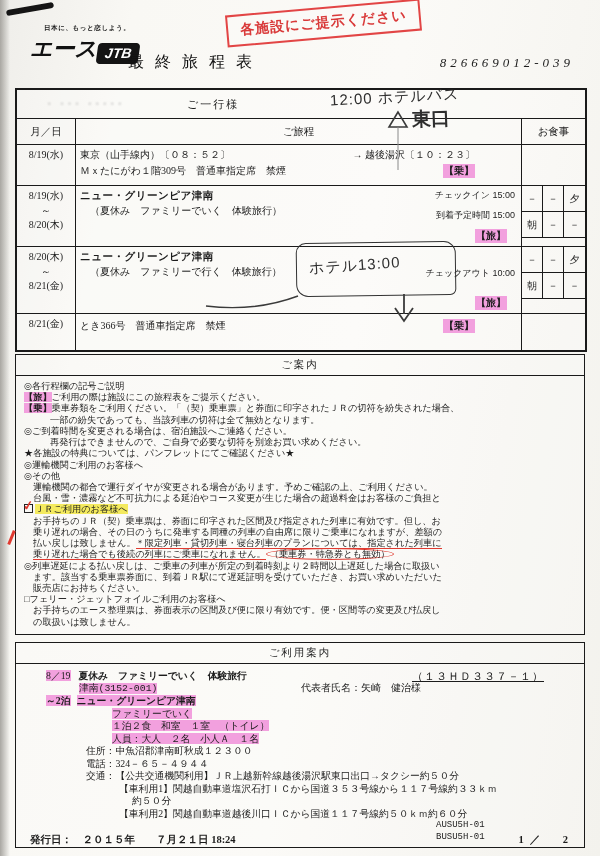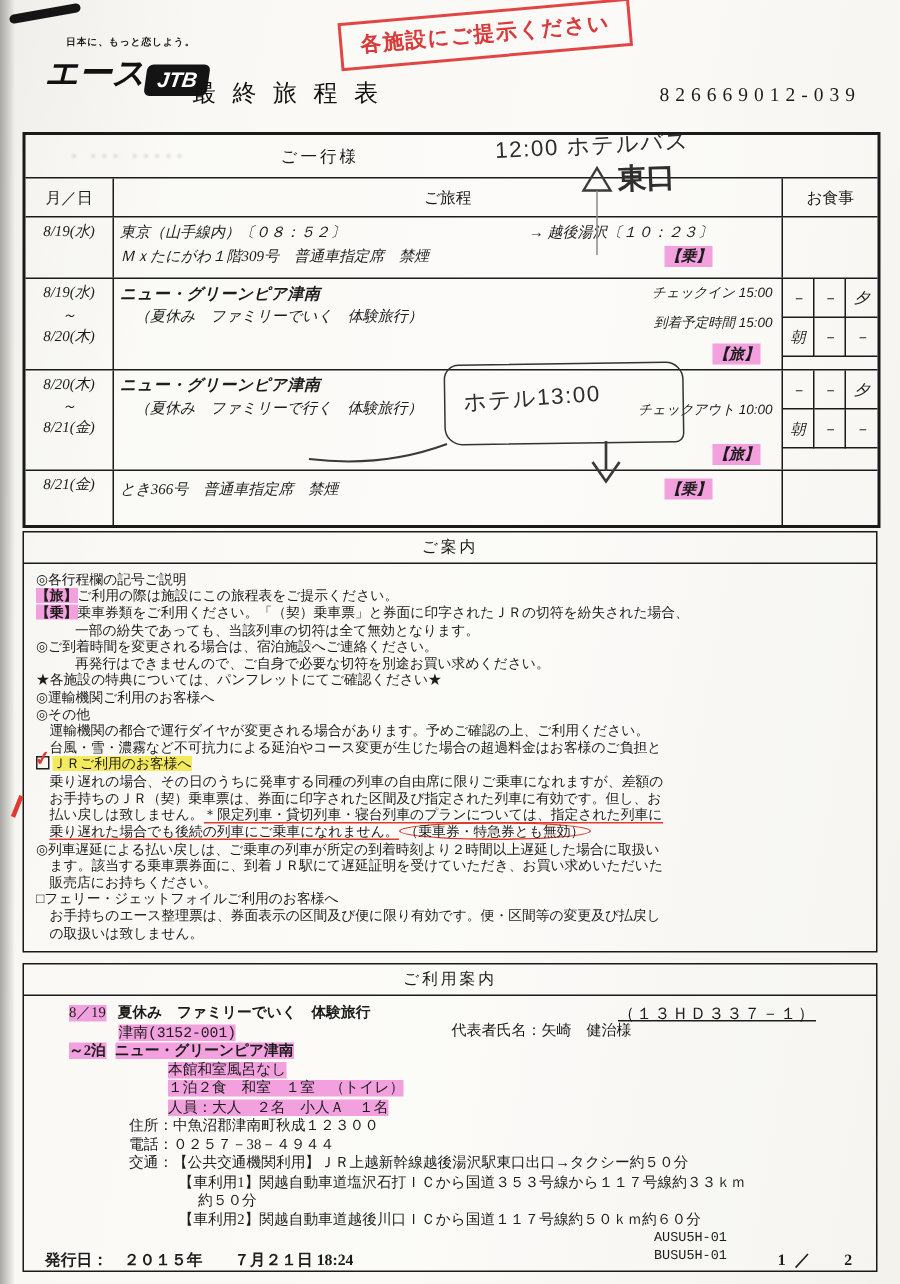--- a/index.html
+++ b/index.html
@@ -9,33 +9,33 @@
   .scan-dash{position:absolute;left:6px;top:6px;width:48px;height:6px;background:#151515;border-radius:3px;transform:rotate(-10deg);}
 
   
   .logo{position:absolute;left:30px;top:24px;}
   .slogan{font-family:"Liberation Sans",sans-serif;font-size:6.5px;font-weight:bold;letter-spacing:.6px;margin-left:14px;margin-bottom:1px;}
   .brandrow{display:flex;align-items:flex-end;gap:0;}
   .brand-ace{font-family:"Liberation Sans",sans-serif;font-size:22px;font-weight:900;font-style:italic;letter-spacing:0px;color:#111;}
   .brand-jtb{background:#141414;color:#fff;font-family:"Liberation Sans",sans-serif;font-weight:bold;font-style:italic;font-size:14px;padding:2px 8px 3px 8px;border-radius:4px;transform:skewX(-8deg);}
   .stamp{position:absolute;left:226px;top:7px;border:2.5px solid #e24545;color:#d93a3a;font-size:14px;font-weight:bold;padding:5px 12px;transform:rotate(-5deg);letter-spacing:1px;background:rgba(255,255,255,0.15);}
   .doc-title{position:absolute;left:128px;top:52px;font-size:16px;letter-spacing:11px;color:#111;}
-  .doc-number{position:absolute;right:26px;top:55px;font-size:13px;letter-spacing:4px;}
+  .doc-number{position:absolute;right:26px;top:55px;font-size:13px;letter-spacing:4px;font-style:italic;}
 
   
   .itin{position:absolute;left:15px;top:88px;width:568px;border:2px solid #1a1a1a;background:rgba(255,255,255,0.25);}
   .name-row{height:28px;border-bottom:1.4px solid #1a1a1a;position:relative;}
   .redacted{position:absolute;left:30px;top:9px;width:110px;height:9px;color:#8a8a8a;filter:blur(1.2px);font-size:9px;letter-spacing:3px;}
   .honorific{position:absolute;left:170px;top:7px;font-size:11px;letter-spacing:2px;}
   .head-row{display:flex;height:25px;border-bottom:1.4px solid #1a1a1a;font-size:10.5px;}
   .hc{display:flex;align-items:center;justify-content:center;}
   .c-date{width:58px;border-right:1.4px solid #1a1a1a;}
   .c-route{flex:1;}
   .c-meal{width:63px;border-left:1.4px solid #1a1a1a;}
-  .row{display:flex;border-bottom:1.4px solid #1a1a1a;font-size:10px;font-style:italic;}
+  .row{display:flex;border-bottom:1.4px solid #1a1a1a;font-size:10px;}
   .row:last-child{border-bottom:none;}
   .cell-date{width:58px;border-right:1.4px solid #1a1a1a;text-align:center;padding-top:3px;line-height:1.45;}
   .cell-route{flex:1;position:relative;padding:3px 4px 2px 4px;}
   .cell-meal{width:63px;border-left:1.4px solid #1a1a1a;position:relative;}
   .r1{height:40px;} .r2{height:60px;} .r3{height:66px;} .r4{height:36px;}
   .route-line{display:flex;}
   .route-line .to{margin-left:auto;margin-right:42px;}
   .route-line2{display:flex;margin-top:2px;}
   .route-line2 .tag{margin-left:auto;margin-right:42px;}
   .tag{background:#f2a0de;font-weight:bold;padding:0 1px;}
@@ -217,46 +217,46 @@
       <div class="gl"><span class="pinktag">【乗】</span><span>乗車券類をご利用ください。「（契）乗車票」と券面に印字されたＪＲの切符を紛失された場合、</span></div>
       <div class="gl ind26">一部の紛失であっても、当該列車の切符は全て無効となります。</div>
       <div class="gl">◎ご到着時間を変更される場合は、宿泊施設へご連絡ください。</div>
       <div class="gl ind26">再発行はできませんので、ご自身で必要な切符を別途お買い求めください。</div>
       <div class="gl">★各施設の特典については、パンフレットにてご確認ください★</div>
       <div class="gl">◎運輸機関ご利用のお客様へ</div>
       <div class="gl">◎その他</div>
       <div class="gl ind8">運輸機関の都合で運行ダイヤが変更される場合があります。予めご確認の上、ご利用ください。</div>
       <div class="gl ind8">台風・雪・濃霧など不可抗力による延泊やコース変更が生じた場合の超過料金はお客様のご負担と</div>
       <div class="gl"><span class="chkwrap"><span class="chkbox"></span><span class="redcheck">✓</span></span><span class="yellow-hl">ＪＲご利用のお客様へ</span></div>
+      <div class="gl ind8">お手持ちのＪＲ（契）乗車票は、券面に印字された区間及び指定された列車に有効です。但し、お</div>
       <div class="gl ind8">乗り遅れの場合、その日のうちに発車する同種の列車の自由席に限りご乗車になれますが、差額の</div>
-      <div class="gl ind8">お手持ちのＪＲ（契）乗車票は、券面に印字された区間及び指定された列車に有効です。但し、お</div>
       <div class="gl ind8"><span>払い戻しは致しません。</span><span class="red-underline">＊限定列車・貸切列車・寝台列車のプランについては、指定された列車に</span></div>
       <div class="gl ind8"><span class="red-underline">乗り遅れた場合でも後続の列車にご乗車になれません。</span><span class="red-oval">（乗車券・特急券とも無効）</span></div>
       <div class="gl">◎列車遅延による払い戻しは、ご乗車の列車が所定の到着時刻より２時間以上遅延した場合に取扱い</div>
       <div class="gl ind8">ます。該当する乗車票券面に、到着ＪＲ駅にて遅延証明を受けていただき、お買い求めいただいた</div>
       <div class="gl ind8">販売店にお持ちください。</div>
       <div class="gl">□フェリー・ジェットフォイルご利用のお客様へ</div>
       <div class="gl ind8">お手持ちのエース整理票は、券面表示の区間及び便に限り有効です。便・区間等の変更及び払戻し</div>
       <div class="gl ind8">の取扱いは致しません。</div>
     </div>
   </div>
 
   <div class="ubox">
     <div class="ubox-title">ご利用案内</div>
     <div class="ubody">
       <div class="u-code">（１３ＨＤ３３７－１）</div>
       <div class="u-rep"><span>代表者氏名：</span><span>矢崎　健治様</span></div>
       <div class="ul ml22"><span class="pink">8／19</span><span style="margin-left:8px;font-weight:bold;">夏休み　ファミリーでいく　体験旅行</span></div>
       <div class="ul ml55"><span class="pink">津南(3152-001)</span></div>
       <div class="ul ml22"><span class="pink" style="font-weight:bold;">～2泊</span><span class="pink" style="margin-left:6px;font-weight:bold;">ニュー・グリーンピア津南</span></div>
-      <div class="ul ml88"><span class="pink">本館和室風呂なし</span></div>
+      <div class="ul ml88"><span class="pink">ファミリーでいく</span></div>
       <div class="ul ml88"><span class="pink">１泊２食　和室　１室　（トイレ）</span></div>
       <div class="ul ml88"><span class="pink">人員：大人　２名　小人Ａ　１名</span></div>
       <div class="ul ml62">住所：中魚沼郡津南町秋成１２３００</div>
-      <div class="ul ml62">電話：０２５７－38－４９４４</div>
+      <div class="ul ml62">電話：324－６５－４９４４</div>
       <div class="ul ml62"><span>交通：</span><span>【公共交通機関利用】ＪＲ上越新幹線越後湯沢駅東口出口→タクシー約５０分</span></div>
       <div class="ul ml95">【車利用1】関越自動車道塩沢石打ＩＣから国道３５３号線から１１７号線約３３ｋｍ</div>
       <div class="ul ml108">約５０分</div>
       <div class="ul ml95">【車利用2】関越自動車道越後川口ＩＣから国道１１７号線約５０ｋｍ約６０分</div>
       <div class="u-codes">
         <div>AUSU5H-01</div>
         <div>BUSU5H-01</div>
       </div>
     </div>
   </div>

